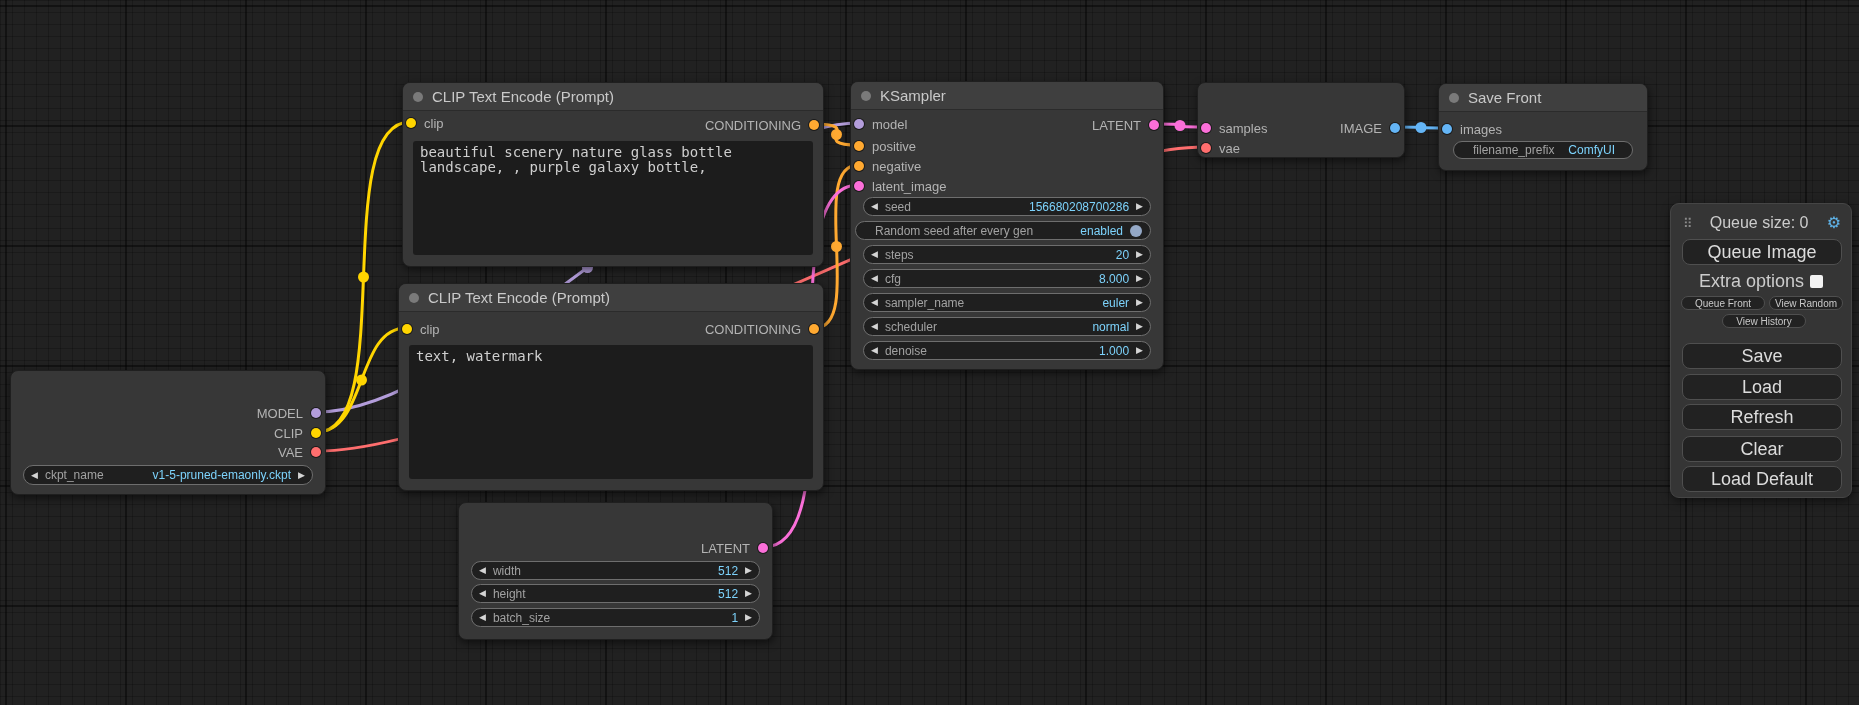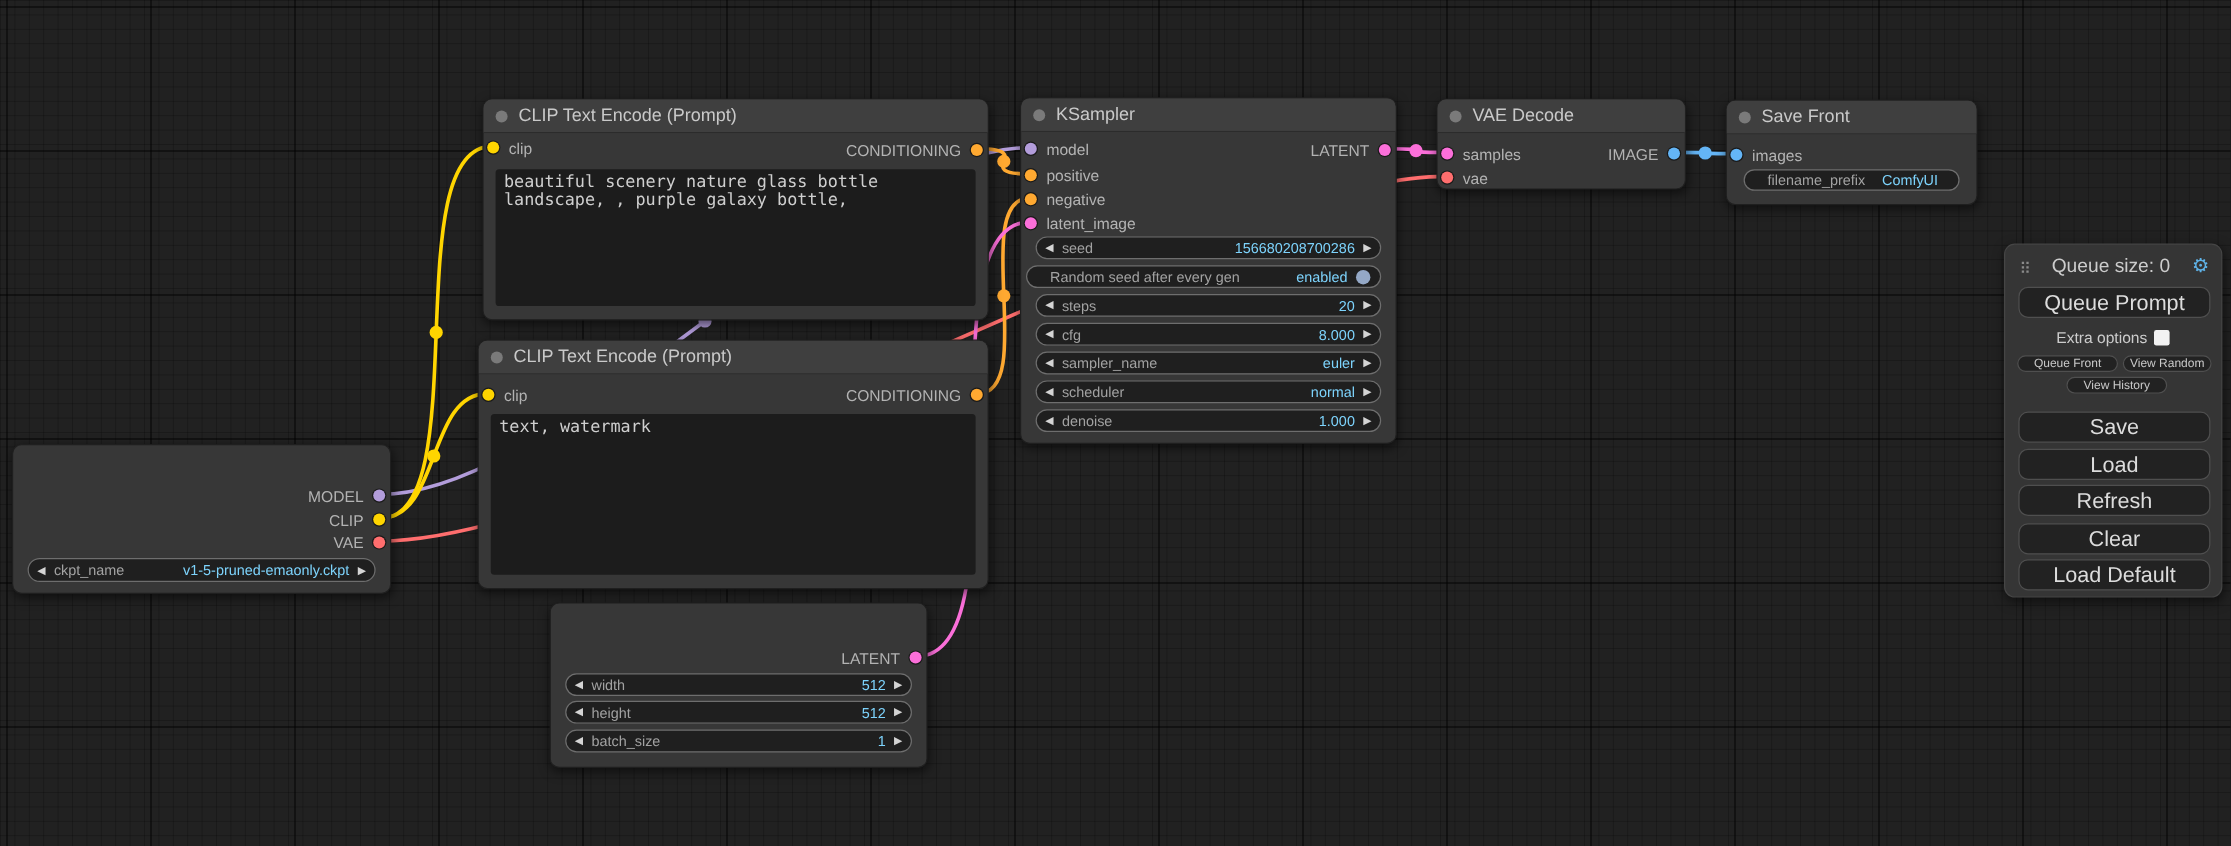--- a/index.html
+++ b/index.html
@@ -58,21 +58,21 @@
   .qp-title{flex:1;text-align:center;color:#cccccc;font-size:16px;}
   .qp-gear{color:#5fb3e8;font-size:16px;margin-right:10px;line-height:1;}
   .qbtn{
     position:absolute;background:#222222;border:1px solid #4f4f4f;border-radius:8px;
     color:#dcdcdc;display:flex;align-items:center;justify-content:center;
     box-sizing:border-box;white-space:nowrap;
   }
   .qbtn.big{left:11px;width:160px;height:26px;font-size:18px;}
   .qbtn.small{height:14px;font-size:10px;border-radius:8px;color:#c9c9c9;}
   .qp-extra{position:absolute;left:0;right:0;top:70px;height:15px;display:flex;align-items:center;justify-content:center;}
-  .qp-extra-label{color:#cccccc;font-size:13px;text-align:center;}
+  .qp-extra-label{color:#cccccc;font-size:18px;text-align:center;}
   .qp-checkbox{width:13px;height:13px;background:#f2f2f2;border-radius:2px;margin-left:6px;}
 </style>
 </head>
 <body>
 
 <div id="app">
   <svg id="wires" width="1859" height="705" viewBox="0 0 1859 705">
       <path d="M 317 412 C 470.3382698480715 412, 704.6617301519285 123, 858 123" fill="none" stroke="#b39ddb" stroke-width="3" stroke-linecap="round"></path>
       <circle cx="587.5" cy="267.5" r="5.5" fill="#b39ddb"></circle>
       <path d="M 317 432 C 397.91237544405675 432, 329.08762455594325 122, 410 122" fill="none" stroke="#ffd500" stroke-width="3" stroke-linecap="round"></path>
@@ -228,24 +228,20 @@
           <span class="w-arrow">▶</span>
         </div>
         <div class="widget" style="left: 12px; right: 12px; top: 259px; height: 19px; border-radius: 11.5px;">
           <span class="w-arrow">◀</span>
           <span class="w-label">denoise</span>
           <span class="w-value">1.000</span>
           <span class="w-arrow">▶</span>
         </div>
       </div>
       <div class="node" style="left: 1197px; top: 82px; width: 208px; height: 76px;">
-        <div class="node-title">
-          <span class="collapse-dot"></span>
-          <span class="title-text">VAE Decode</span>
-        </div>
         <div class="io-row in" style="left: 3px; top: 37px;">
           <span class="io-dot" style="background: rgb(251, 111, 217);"></span>
           <span class="io-label">samples</span>
         </div>
         <div class="io-row in" style="left: 3px; top: 57px;">
           <span class="io-dot" style="background: rgb(255, 110, 110);"></span>
           <span class="io-label">vae</span>
         </div>
         <div class="io-row out" style="right: 4px; top: 37px;">
           <span class="io-label">IMAGE</span>
@@ -267,21 +263,21 @@
         </div>
       </div>
     </div>
 
   <div id="queue-panel">
     <div class="qp-header">
       <span class="qp-drag">⠿</span>
       <span class="qp-title">Queue size: 0</span>
       <span class="qp-gear">⚙</span>
     </div>
-    <div class="qbtn big" style="top:35px;">Queue Prompt</div>
+    <div class="qbtn big" style="top:35px;">Queue Image</div>
     <div class="qp-extra">
       <span class="qp-extra-label">Extra options</span>
       <span class="qp-checkbox"></span>
     </div>
     <div class="qbtn small" style="left:10px;top:92px;width:84px;">Queue Front</div>
     <div class="qbtn small" style="left:98px;top:92px;width:74px;">View Random</div>
     <div class="qbtn small" style="left:51px;top:110px;width:84px;">View History</div>
     <div class="qbtn big" style="top:139px;">Save</div>
     <div class="qbtn big" style="top:170px;">Load</div>
     <div class="qbtn big" style="top:200px;">Refresh</div>

